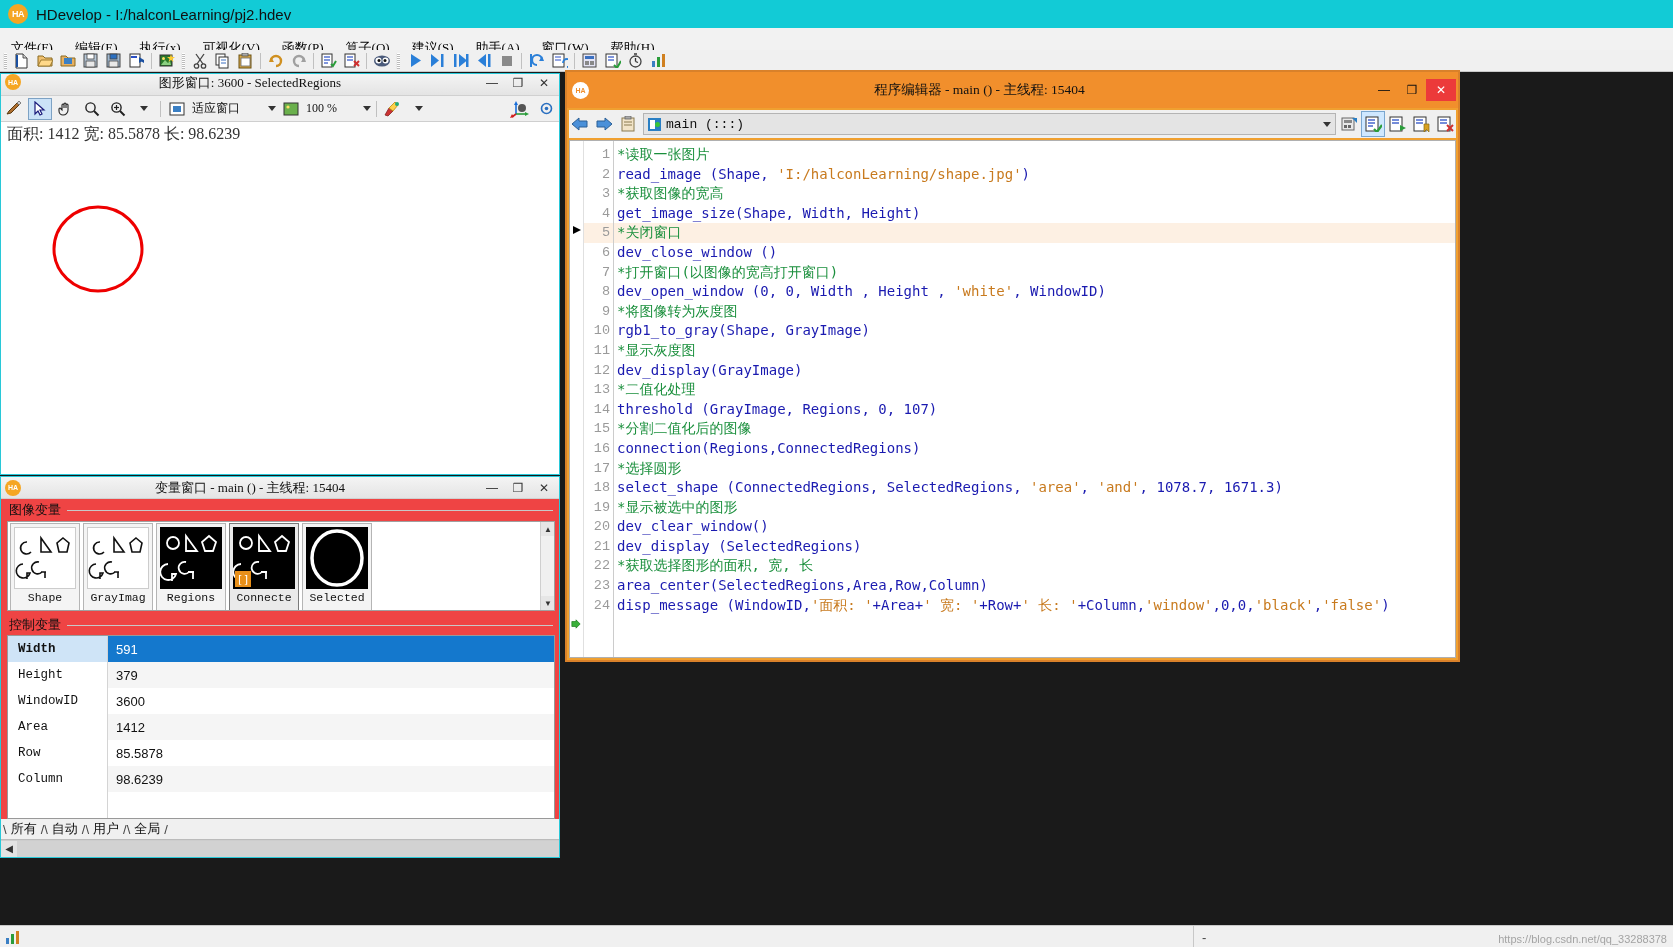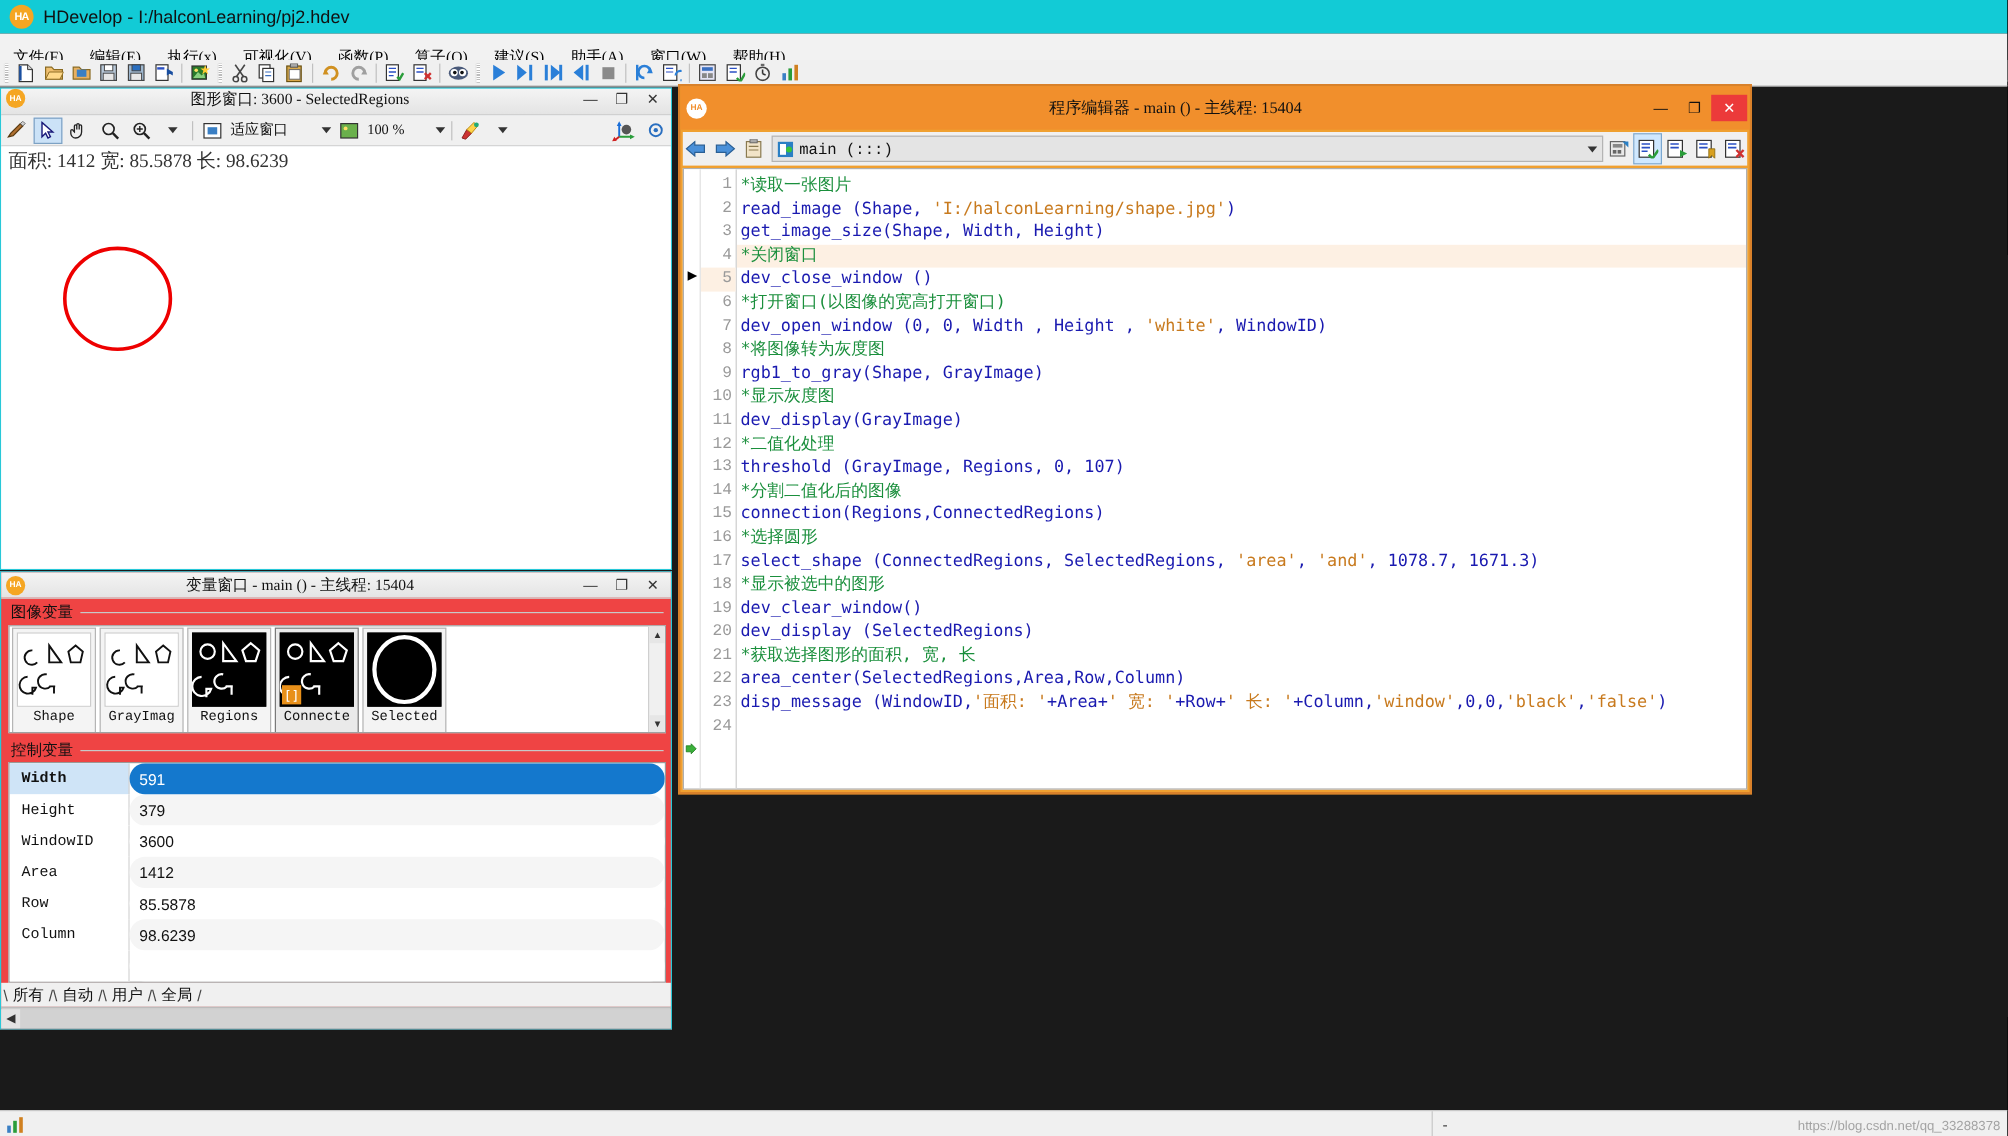--- a/index.html
+++ b/index.html
@@ -177,21 +177,20 @@
   .ctrl-row .k {
     width:100px; border-right:1px solid #d4d4d4;
     font-size:12.5px; font-family:"Liberation Mono", monospace;
     color:#111; display:flex;align-items:center; padding-left:10px;
     background:#fff;
   }
   .ctrl-row .v {
     flex:1; font-size:13px; color:#111; display:flex;align-items:center;padding-left:8px;
     font-family:"Liberation Sans", sans-serif;
     background:#fff;
-    border-radius:13px;
   }
   .ctrl-row.alt .v{background:#f5f5f5;}
   .ctrl-row.alt .k{background:#fff;}
   .ctrl-row.selected .k { background:#cfe4f7; font-weight:bold; }
   .ctrl-row.selected .v { background:#1478cd; color:#fff; }
 
   .var-tabs {
     height:20px; display:flex; align-items:center; gap:0px;
     padding-left:2px; background:#f0f0f0;
   }
@@ -870,20 +869,21 @@
           <div class="ln">19</div>
           <div class="ln">20</div>
           <div class="ln">21</div>
           <div class="ln">22</div>
           <div class="ln">23</div>
           <div class="ln">24</div>
         </div>
       <div class="code-lines" id="codelines">
           <div class="cl comment">*读取一张图片</div>
           <div class="cl code">read_image (Shape, <span class="tok-str">'I:/halconLearning/shape.jpg'</span>)</div>
+          <div class="cl comment">*获取图像的宽高</div>
           <div class="cl code">get_image_size(Shape, Width, Height)</div>
           <div class="cl comment hl">*关闭窗口</div>
           <div class="cl code">dev_close_window ()</div>
           <div class="cl comment">*打开窗口(以图像的宽高打开窗口)</div>
           <div class="cl code">dev_open_window (0, 0, Width , Height , <span class="tok-str">'white'</span>, WindowID)</div>
           <div class="cl comment">*将图像转为灰度图</div>
           <div class="cl code">rgb1_to_gray(Shape, GrayImage)</div>
           <div class="cl comment">*显示灰度图</div>
           <div class="cl code">dev_display(GrayImage)</div>
           <div class="cl comment">*二值化处理</div>

